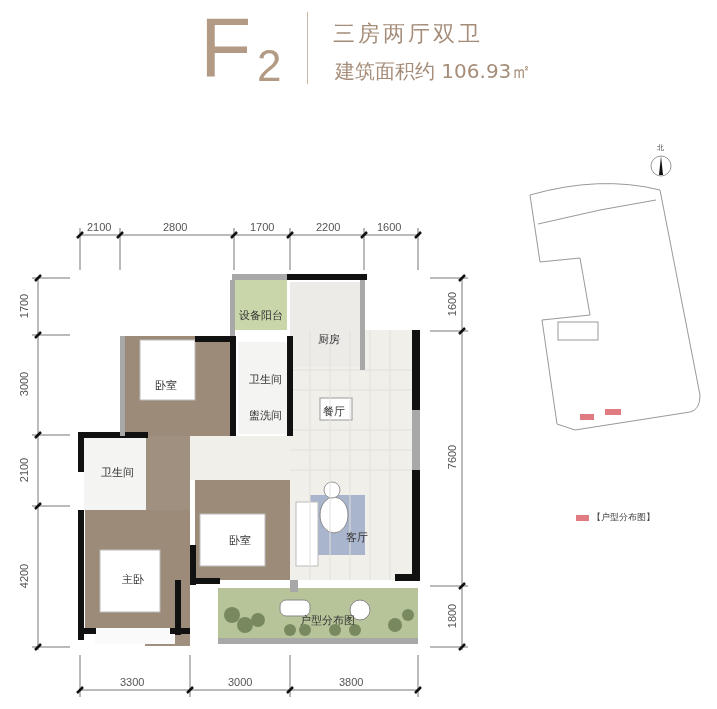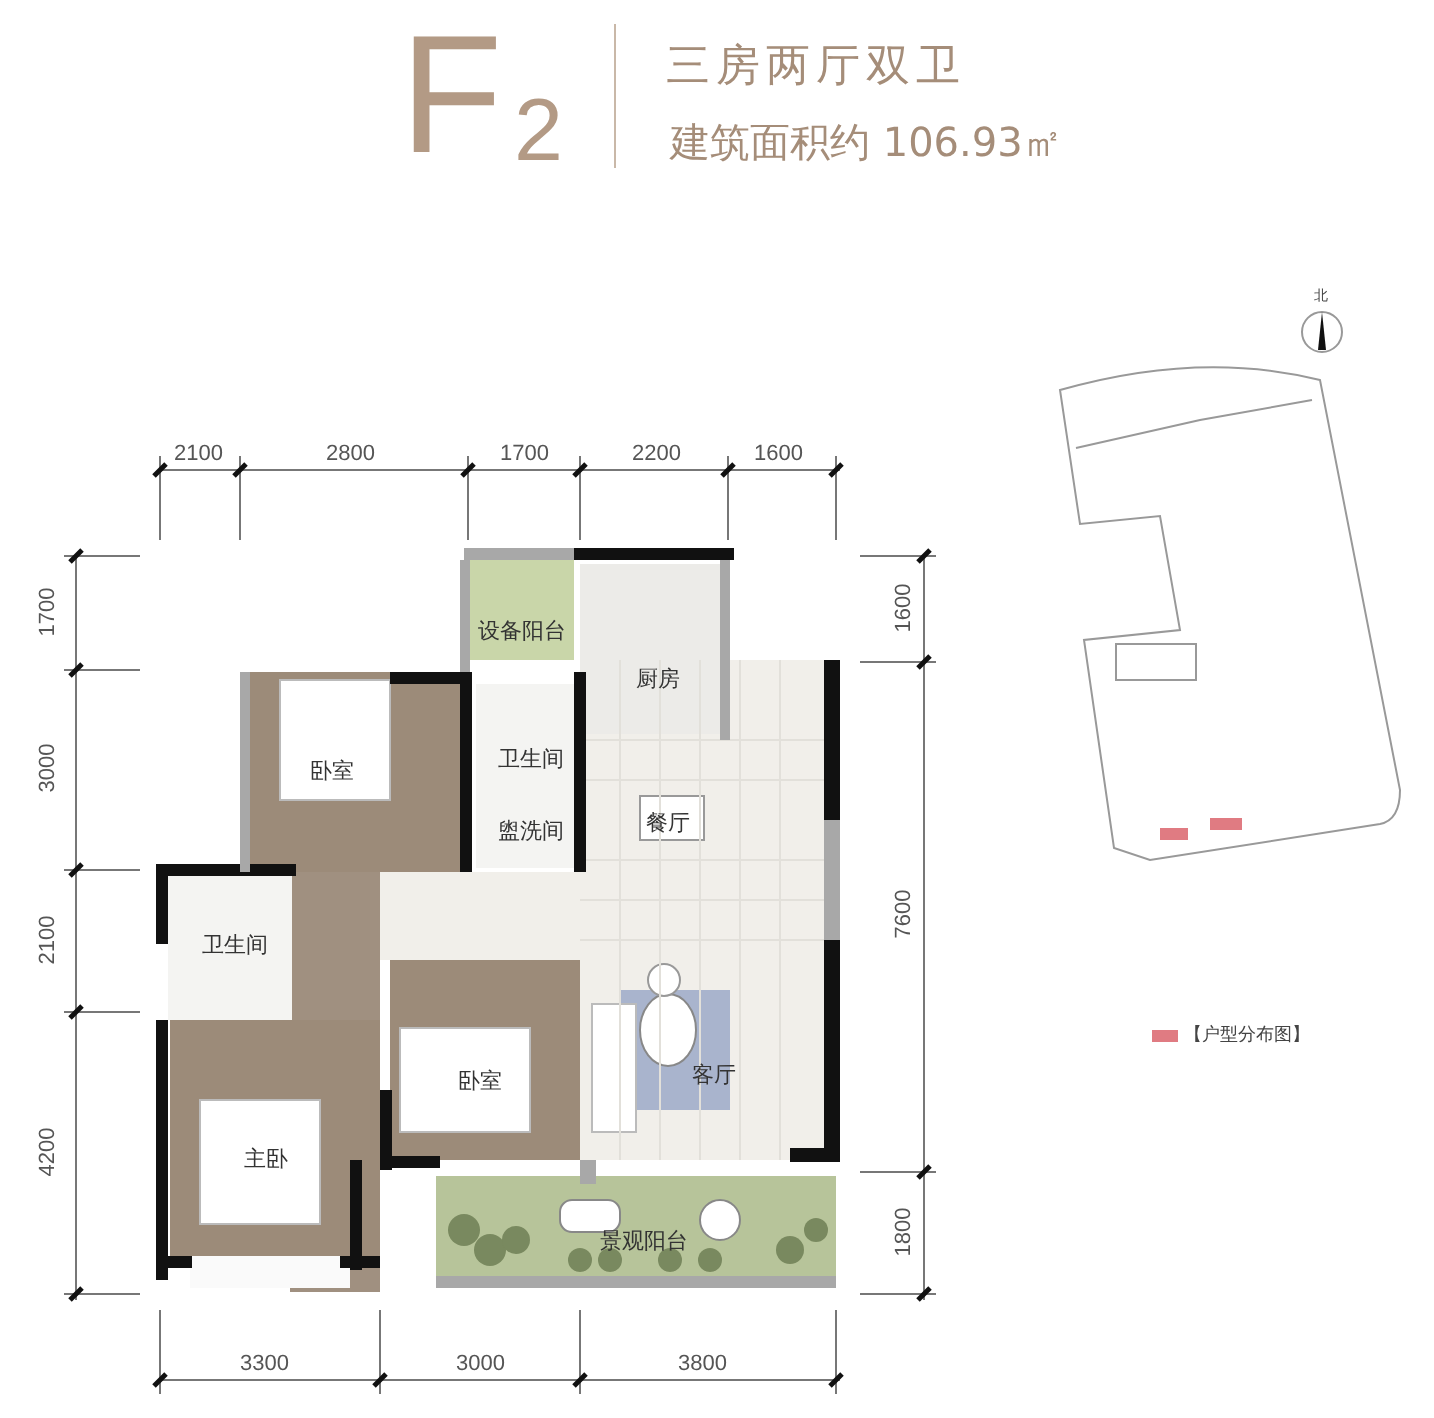--- a/index.html
+++ b/index.html
@@ -190,19 +190,19 @@
 <div class="room-label" style="left:239px;top:308px">设备阳台</div>
 <div class="room-label" style="left:318px;top:332px">厨房</div>
 <div class="room-label" style="left:155px;top:378px">卧室</div>
 <div class="room-label" style="left:249px;top:372px">卫生间</div>
 <div class="room-label" style="left:249px;top:408px">盥洗间</div>
 <div class="room-label" style="left:323px;top:404px">餐厅</div>
 <div class="room-label" style="left:101px;top:465px">卫生间</div>
 <div class="room-label" style="left:229px;top:533px">卧室</div>
 <div class="room-label" style="left:346px;top:530px">客厅</div>
 <div class="room-label" style="left:122px;top:572px">主卧</div>
-<div class="room-label" style="left:300px;top:613px">景观阳台</div>
+<div class="room-label" style="left:300px;top:613px">户型分布图</div>
 
 <div style="position:absolute;left:657px;top:143px;font-size:7px;color:#444">北</div>
 <div class="legend">
   <span class="legend-swatch"></span>
   <span>【户型分布图】</span>
 </div>
 
 </body></html>

